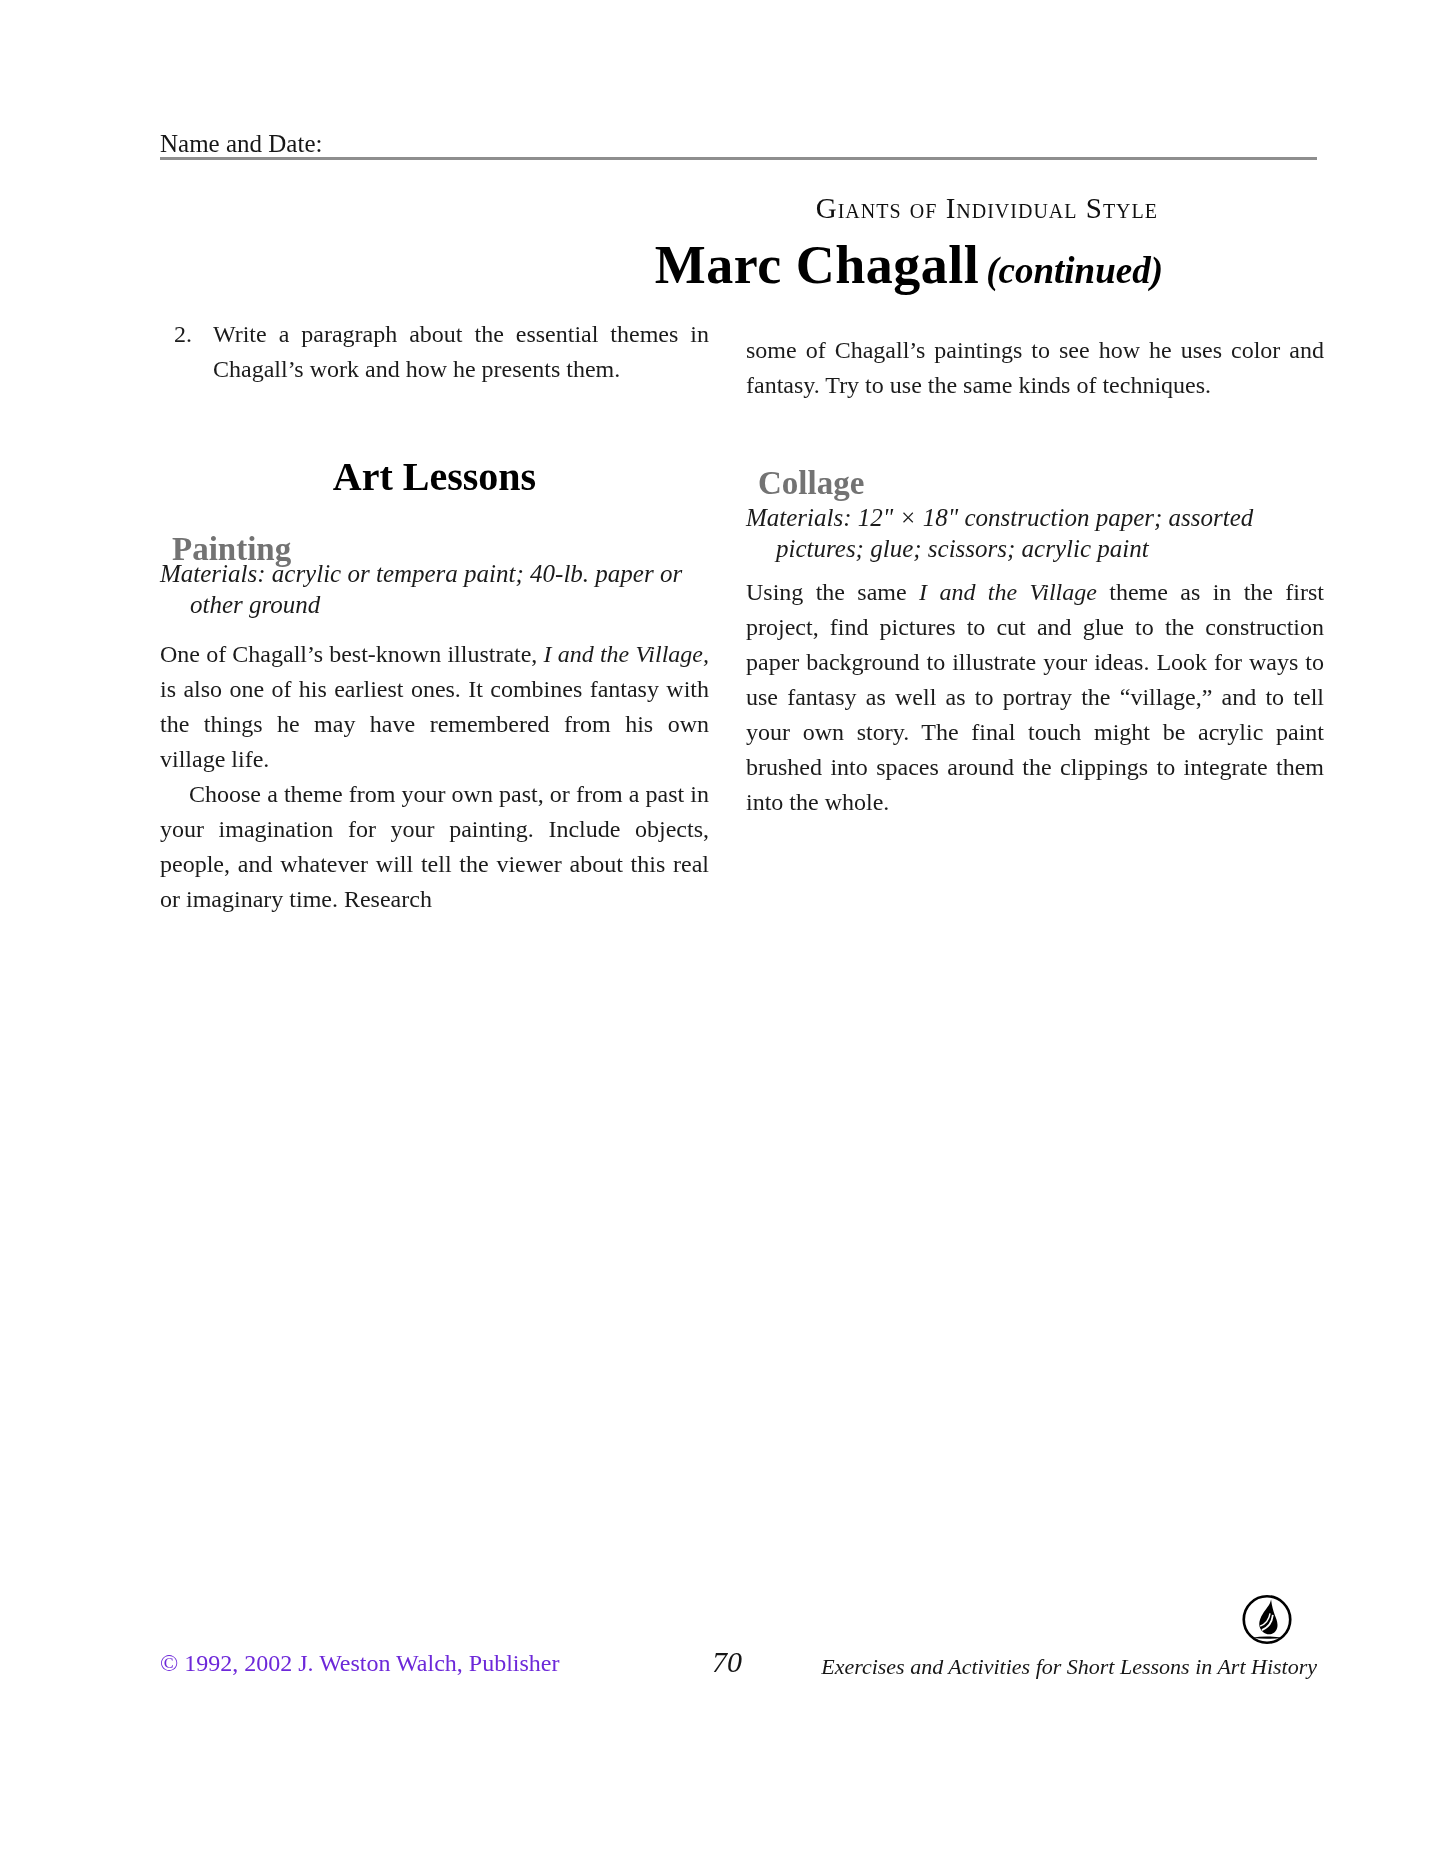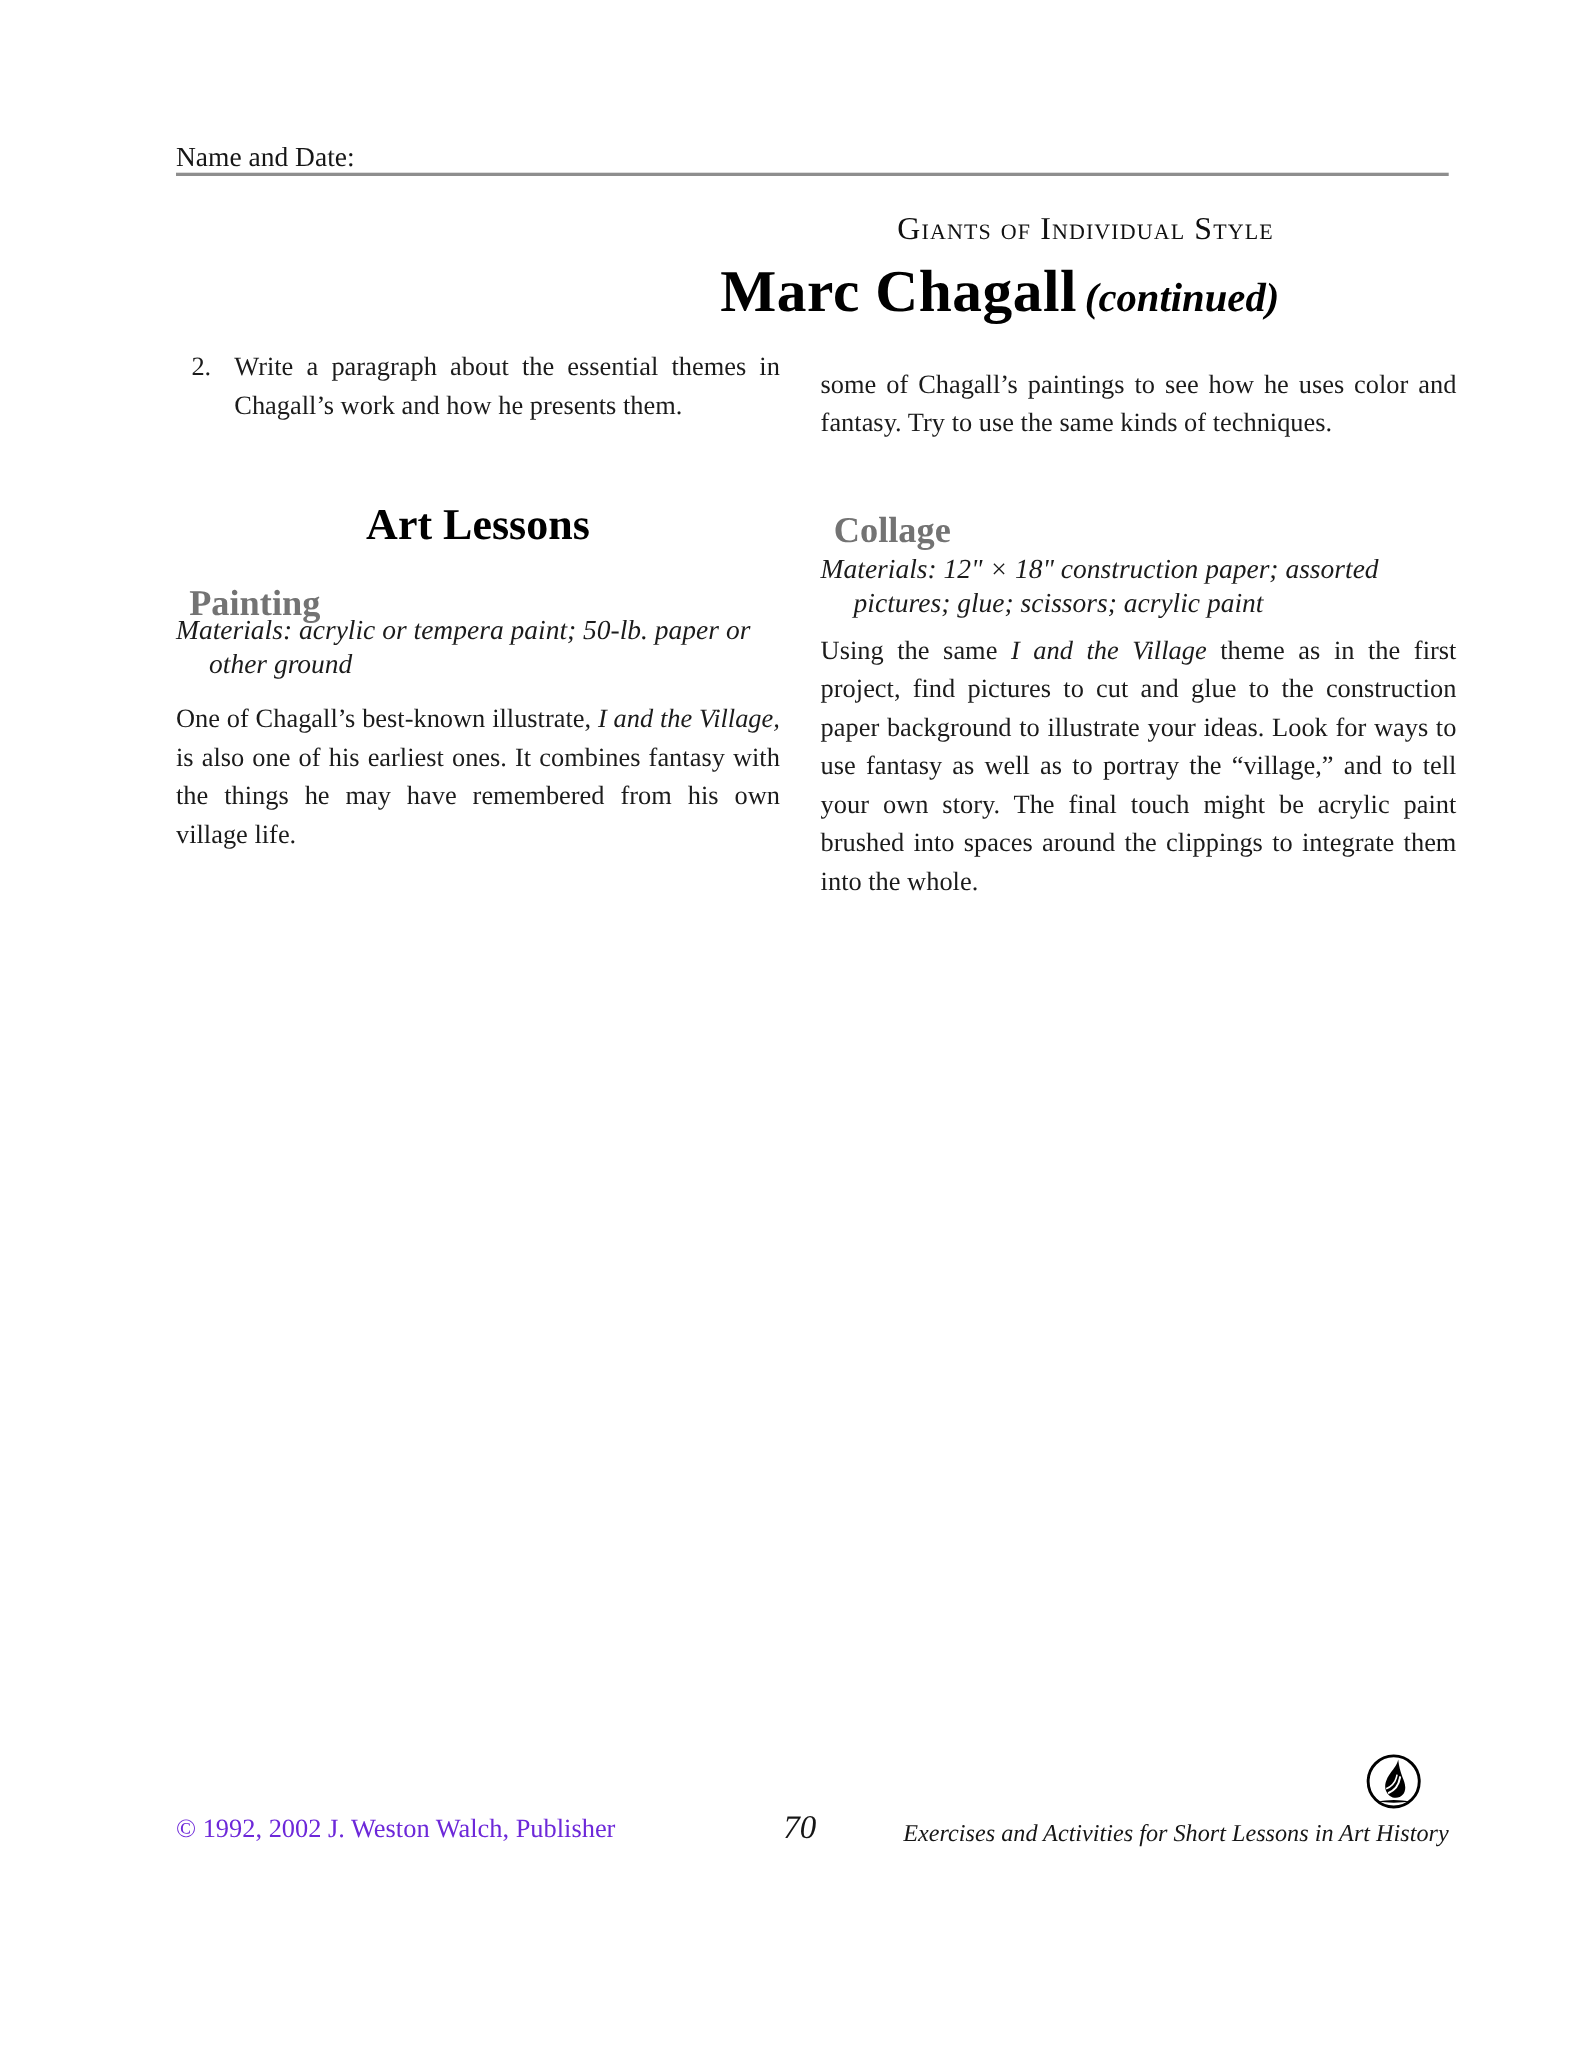--- a/index.html
+++ b/index.html
@@ -112,24 +112,25 @@
   <div class="col col-left">
     <div class="list-item">
       <span class="num">2.</span>
       <span>Write a paragraph about the essential themes in Chagall’s work and how he presents them.</span>
     </div>
 
     <h2 class="section-heading">Art Lessons</h2>
 
     <h3 class="sub-heading painting-heading">Painting</h3>
 
-    <p class="materials materials-left">Materials: acrylic or tempera paint; 50-lb. paper or other ground</p>
+    <p class="materials materials-left">Materials: acrylic or tempera paint; 40-lb. paper or other ground</p>
 
     <p class="body para1"><span>One of Chagall’s best-known illustrate, </span><span class="it">I and the Village,</span><span> is also one of his earliest ones. It combines fantasy with the things he may have remembered from his own village life.</span></p>
 
+    <p class="body para2">Choose a theme from your own past, or from a past in your imagination for your painting. Include objects, people, and whatever will tell the viewer about this real or imaginary time. Research</p>
   </div>
 
   <div class="col col-right">
     <p class="body cont-para">some of Chagall’s paintings to see how he uses color and fantasy. Try to use the same kinds of techniques.</p>
 
     <h3 class="sub-heading collage-heading">Collage</h3>
 
     <p class="materials materials-right">Materials: 12" × 18" construction paper; assorted pictures; glue; scissors; acrylic paint</p>
 
     <p class="body rpara"><span>Using the same </span><span class="it">I and the Village</span><span> theme as in the first project, find pictures to cut and glue to the construction paper background to illustrate your ideas. Look for ways to use fantasy as well as to portray the “village,” and to tell your own story. The final touch might be acrylic paint brushed into spaces around the clippings to integrate them into the whole.</span></p>

